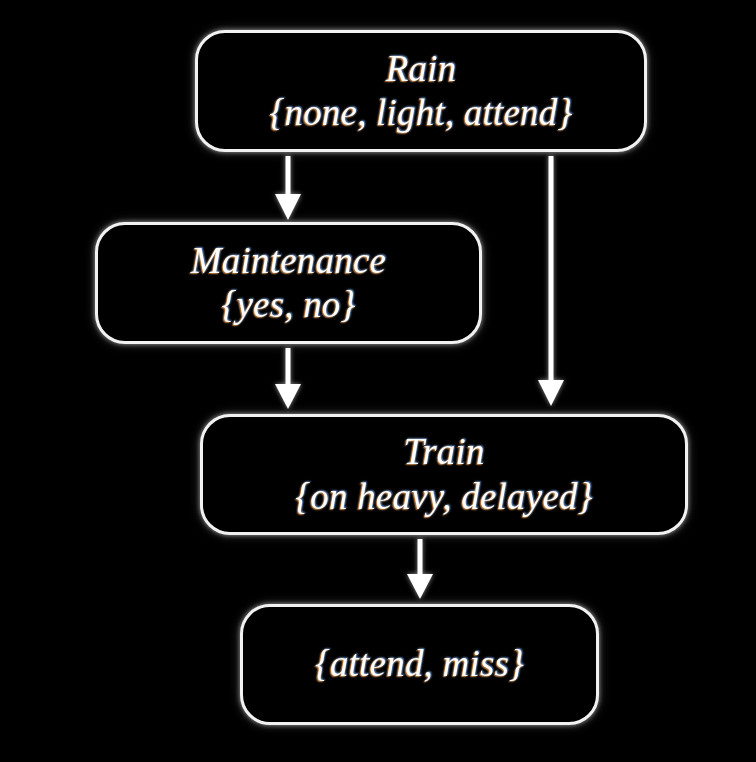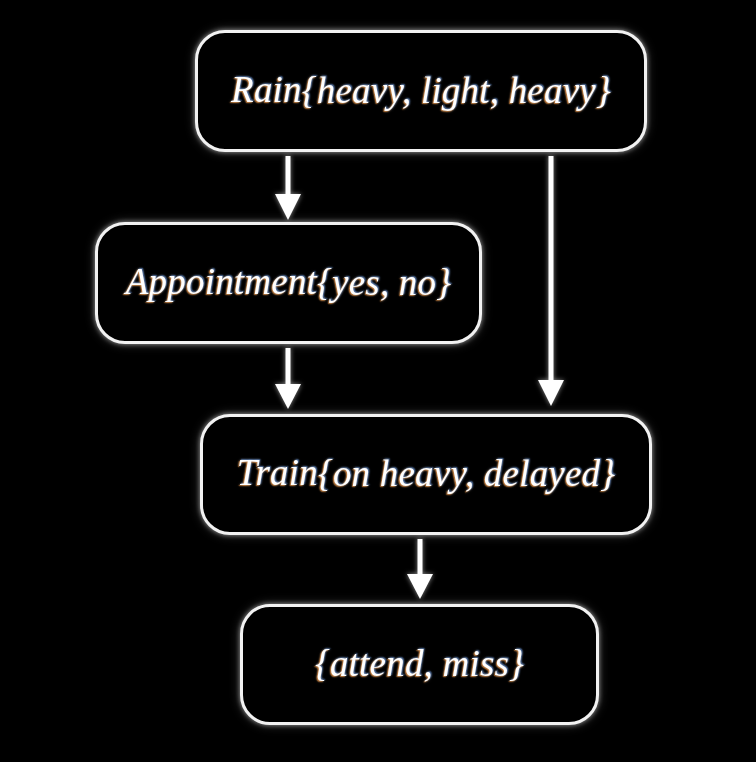--- a/index.html
+++ b/index.html
@@ -18,21 +18,21 @@
   }
 
   
   .node {
     position: absolute;
     box-sizing: border-box;
     background: #000000;
     border: 3px solid #f2f2f2;
     border-radius: 30px;
     display: flex;
-    flex-direction: row;
+    flex-direction: column;
     align-items: center;
     justify-content: center;
     box-shadow: 0 0 5px rgba(255,255,255,0.55),
                 0 0 11px rgba(255,255,255,0.22);
     text-align: center;
     line-height: 1.14;
   }
 
   .node-name,
   .node-states {
@@ -46,21 +46,21 @@
       -1.1px 0.7px 1.4px rgba(236,150,70,0.80),
        1.2px -0.6px 1.5px rgba(110,160,235,0.62),
        0 0 2.5px rgba(255,255,255,0.50);
   }
   .node-name   { font-size: 37px; margin-bottom: 2px; }
   .node-states { font-size: 37px; }
 
   
   #node-rain        { left:195px; top: 30px; width:452px; height:122px; }
   #node-maintenance { left: 95px; top:222px; width:387px; height:122px; }
-  #node-train       { left:200px; top:414px; width:452px; height:121px; }
+  #node-train       { left:200px; top:414px; width:488px; height:121px; }
   #node-appointment { left:240px; top:604px; width:359px; height:121px; }
 
   
   .edge {
     position: absolute;
     overflow: visible;
   }
   .edge line {
     stroke: #ffffff;
     stroke-width: 5;
@@ -93,25 +93,25 @@
     <polygon points="20,65 7,40 33,40"></polygon>
   </svg>
 
   <svg class="edge edge-glow" style="left:400px; top:535px; width:40px; height:70px;" viewBox="0 0 40 70">
     <line x1="20" y1="4" x2="20" y2="45"></line>
     <polygon points="20,64 7,39 33,39"></polygon>
   </svg>
 
   <div class="node" id="node-rain">
     <span class="node-name">Rain</span>
-    <span class="node-states">{heavy, light, heavy}</span>
+    <span class="node-states">{none, light, attend}</span>
   </div>
 
   <div class="node" id="node-maintenance">
-    <span class="node-name">Appointment</span>
+    <span class="node-name">Maintenance</span>
     <span class="node-states">{yes, no}</span>
   </div>
 
   <div class="node" id="node-train">
     <span class="node-name">Train</span>
     <span class="node-states">{on heavy, delayed}</span>
   </div>
 
   <div class="node" id="node-appointment">
     <span class="node-states">{attend, miss}</span>

